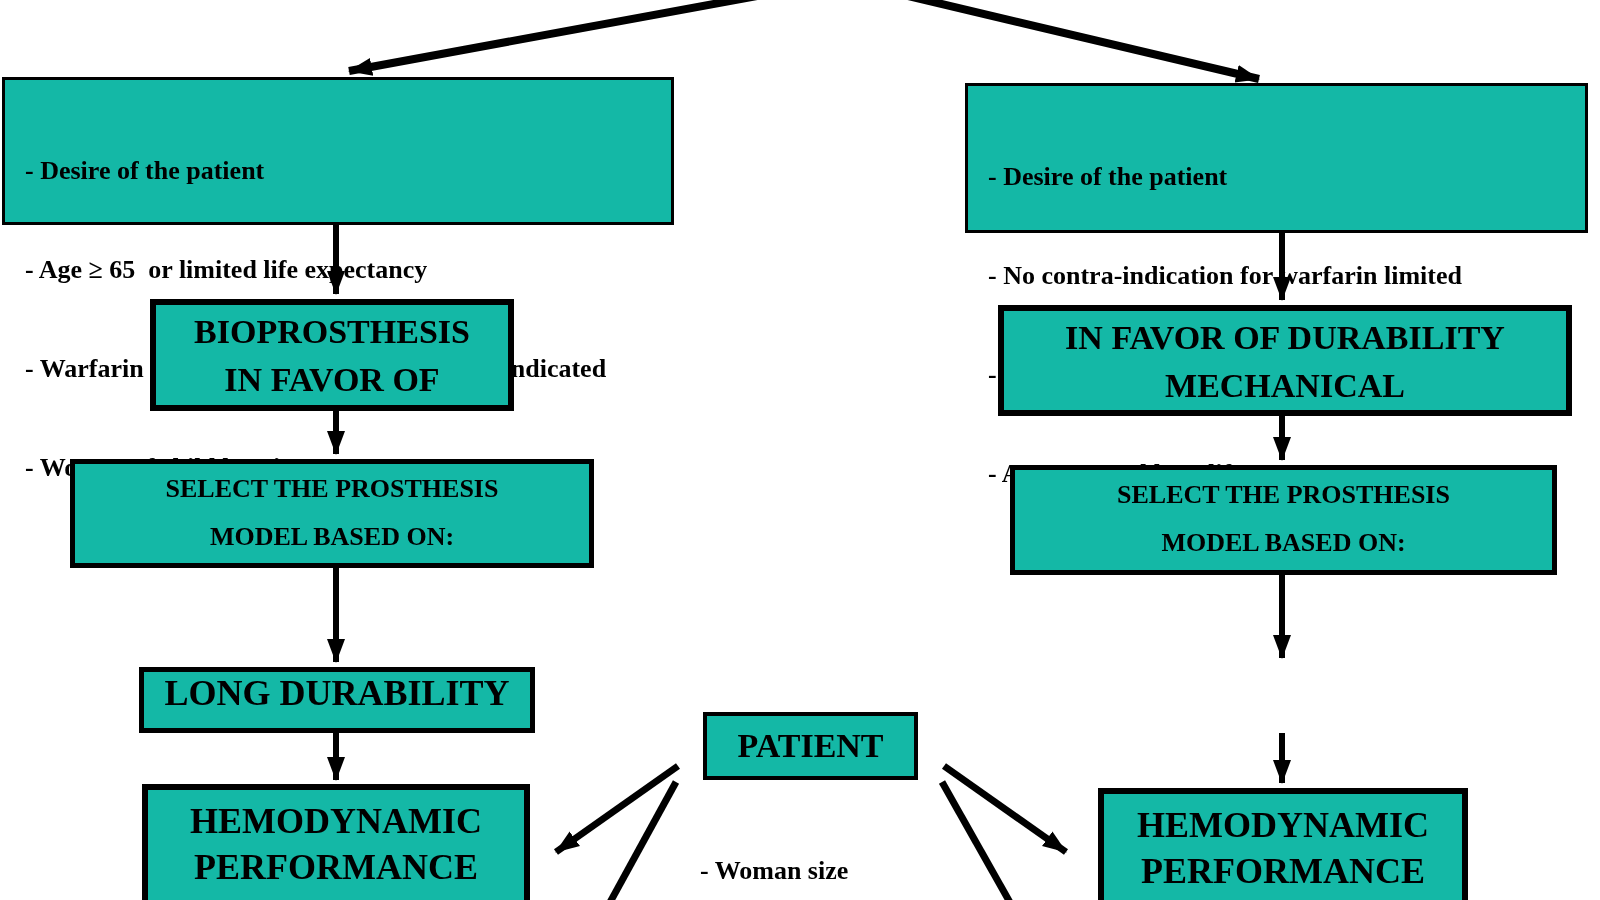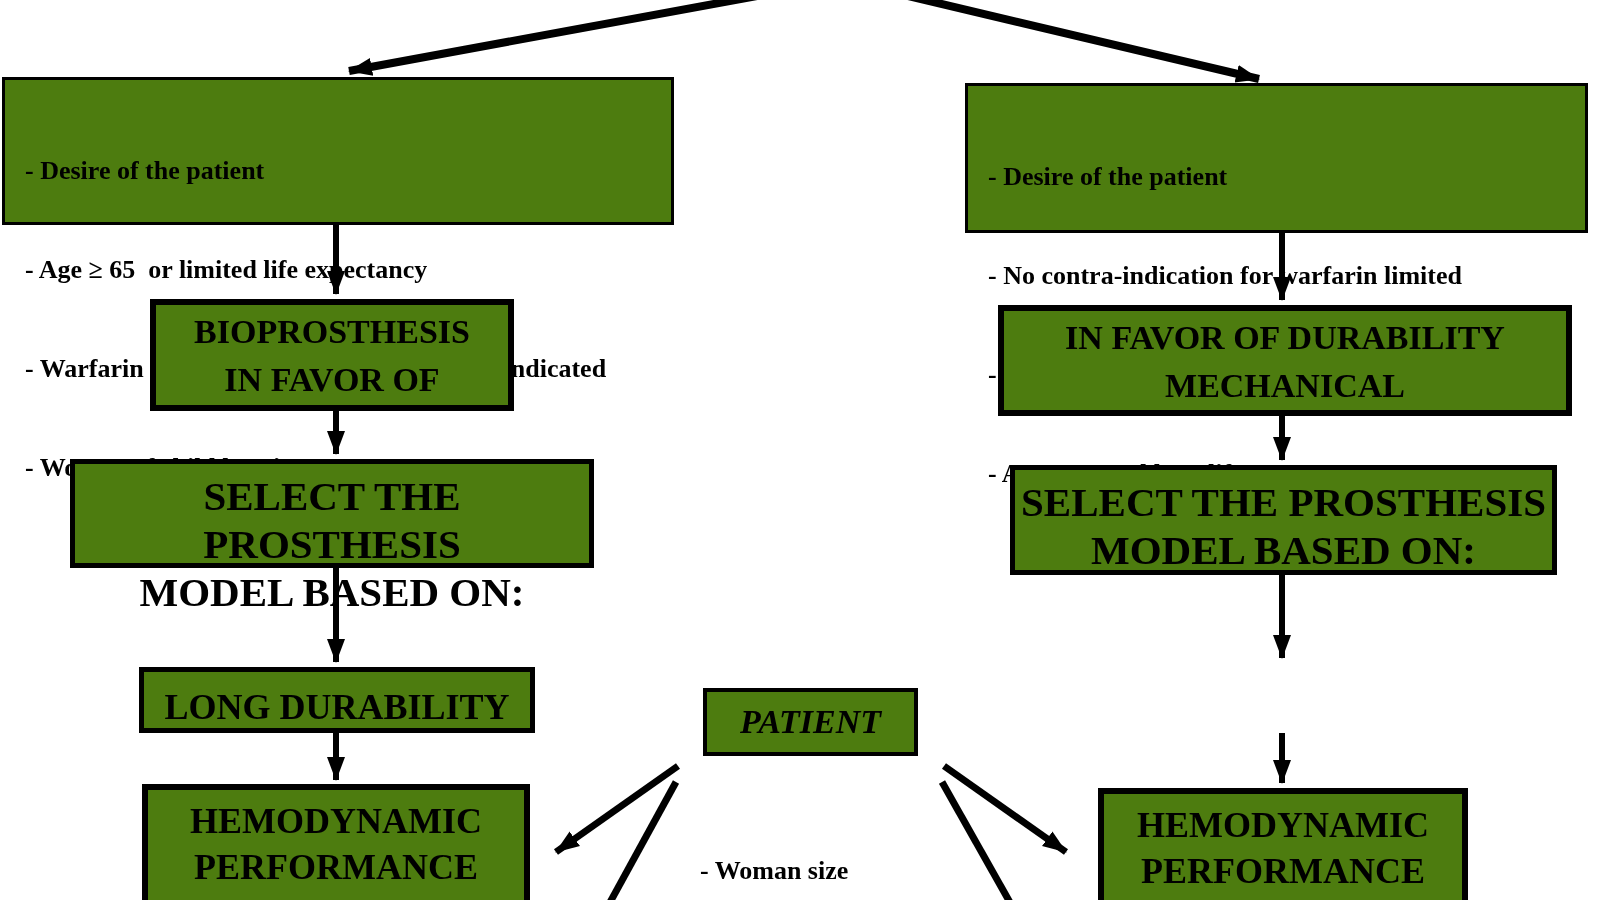--- a/index.html
+++ b/index.html
@@ -11,48 +11,48 @@
     background: #ffffff;
     color: #000000;
     font-family: "Liberation Serif", "DejaVu Serif", serif;
     font-weight: bold;
   }
   .box {
     position: absolute;
     box-sizing: border-box;
     border-style: solid;
     border-color: #000000;
-    background: #4d7c0f;
+    background: #14b8a6;
     text-align: center;
   }
   .criteria-box {
     border-width: 3px;
     text-align: left;
     font-size: 26px;
     line-height: 33px;
     padding: 8px 0 0 20px;
     white-space: pre-wrap;
   }
   .favor-box {
     border-width: 6px;
     font-size: 34px;
     line-height: 48px;
     padding-top: 3px;
   }
   .select-box {
     border-width: 5px;
-    font-size: 41px;
+    font-size: 26px;
     line-height: 48px;
-    padding-top: 8px;
+    padding-top: 1px;
   }
   .priority-box {
     border-width: 5px;
     font-size: 36px;
     display: flex;
-    align-items: flex-end;
+    align-items: flex-start;
     justify-content: center;
   }
   .hemo-box {
     border-width: 6px;
     font-size: 36px;
     line-height: 46px;
     padding-top: 8px;
   }
   .patient-box {
     border-width: 4px;
@@ -153,21 +153,21 @@
     <div>MODEL BASED ON:</div>
   </div>
 
 
   <div class="box hemo-box" style="left:1098px; top:788px; width:370px; height:126px;">
     <div>HEMODYNAMIC</div>
     <div>PERFORMANCE</div>
     <div>(Prevention of PPM)</div>
   </div>
 
-  <div class="box patient-box" style="left:703px; top:688px; width:215px; height:68px;font-style:italic;">
+  <div class="box patient-box" style="left:703px; top:712px; width:215px; height:68px;">
     <span>PATIENT</span>
   </div>
 
   <div class="factor-list">
     <div>- Woman size</div>
     
     
     
   </div>
 

